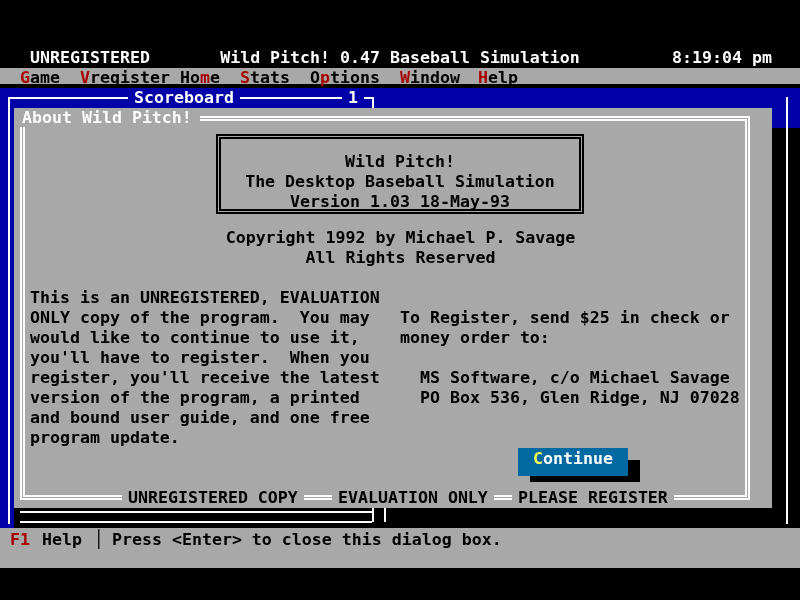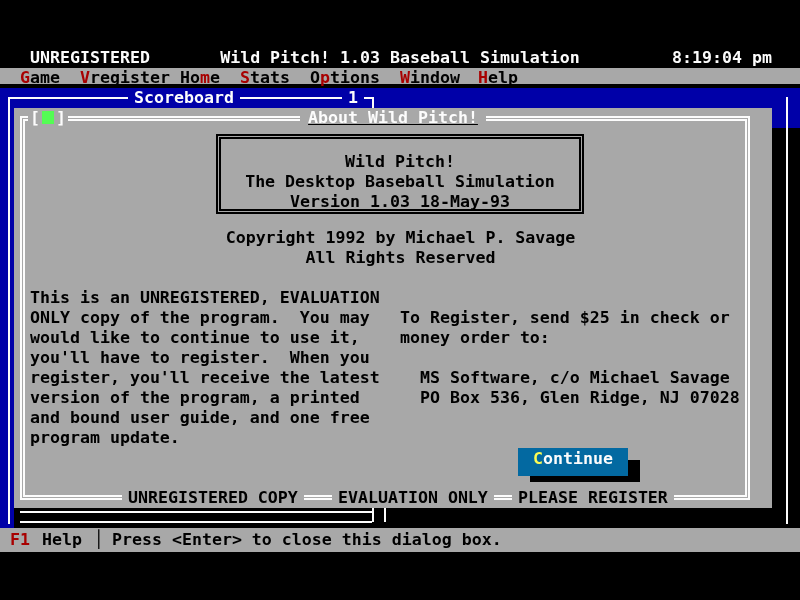--- a/index.html
+++ b/index.html
@@ -26,30 +26,30 @@
   .infobox{left:202px;top:26px;width:368px;height:80px;border:5px double #000;box-sizing:border-box;
            text-align:center;padding-top:13px;}
   .btn{left:504px;top:340px;width:110px;height:28px;background:#0369a1;color:#FCFCFC;
        text-align:center;line-height:22px;cursor:default;z-index:2;}
   .btnshadow{left:516px;top:352px;width:110px;height:22px;background:#000;z-index:1;}
   .btnhot{color:#FCFC54;}
   .footseg{top:0;background:#A8A8A8;padding:0 6px;color:#000;}
   .closebox{left:14px;top:0;height:20px;background:#A8A8A8;color:#FCFCFC;padding:0 2px;cursor:default;}
   .closeglyph{display:inline-block;width:12px;height:13px;background:#54FC54;margin:0 2px;vertical-align:-1px;}
   
-  .statusbar{left:0;top:528px;width:800px;height:24px;background:#A8A8A8;color:#000;line-height:24px;}
+  .statusbar{left:0;top:528px;width:800px;height:40px;background:#A8A8A8;color:#000;line-height:24px;}
 </style>
 </head>
 <body>
 
 <div class="screen">
 
   <div class="a titlebar">
     <span class="a t" style="left:30px;">UNREGISTERED</span>
-    <span class="a t" style="left:0;width:800px;text-align:center;">Wild Pitch! 1.03 Baseball Simulation</span>
+    <span class="a t" style="left:0;width:800px;text-align:center;">Wild Pitch! 0.47 Baseball Simulation</span>
     <span class="a t" style="right:28px;">8:19:04 pm</span>
   </div>
 
   <div class="a menubar">
     <span class="a menu-item t" style="left:20px;"><span></span><span class="hot">G</span><span>ame</span></span>
     <span class="a menu-item t" style="left:80px;"><span></span><span class="hot">V</span><span>register</span></span>
     <span class="a menu-item t" style="left:180px;"><span>Ho</span><span class="hot">m</span><span>e</span></span>
     <span class="a menu-item t" style="left:240px;"><span></span><span class="hot">S</span><span>tats</span></span>
     <span class="a menu-item t" style="left:310px;"><span>O</span><span class="hot">p</span><span>tions</span></span>
     <span class="a menu-item t" style="left:400px;"><span></span><span class="hot">W</span><span>indow</span></span>
@@ -76,21 +76,21 @@
 
     <div class="a wline" style="left:8px;top:9px;width:2px;height:427px;z-index:4;"></div>
     <div class="a wline" style="left:786px;top:9px;width:2px;height:427px;z-index:4;"></div>
   </div>
 
   <div class="a dialog">
     <div class="a frame"></div>
 
     <span class="a t closebox"><span>[</span><span class="closeglyph"></span><span>]</span></span>
 
-    <div class="a" style="left:0;right:0;top:0;height:20px;text-align:center;text-decoration:underline;">
+    <div class="a" style="left:0;right:0;top:0;height:20px;">
       <span class="t graybg" style="color:#FCFCFC;padding:0 8px;">About Wild Pitch!</span>
     </div>
 
     <div class="a infobox">
       <div class="t">Wild Pitch!</div>
       <div class="t">The Desktop Baseball Simulation</div>
       <div class="t">Version 1.03 18-May-93</div>
     </div>
 
     <div class="a" style="left:0;right:0;top:120px;text-align:center;padding-left:15px;">

